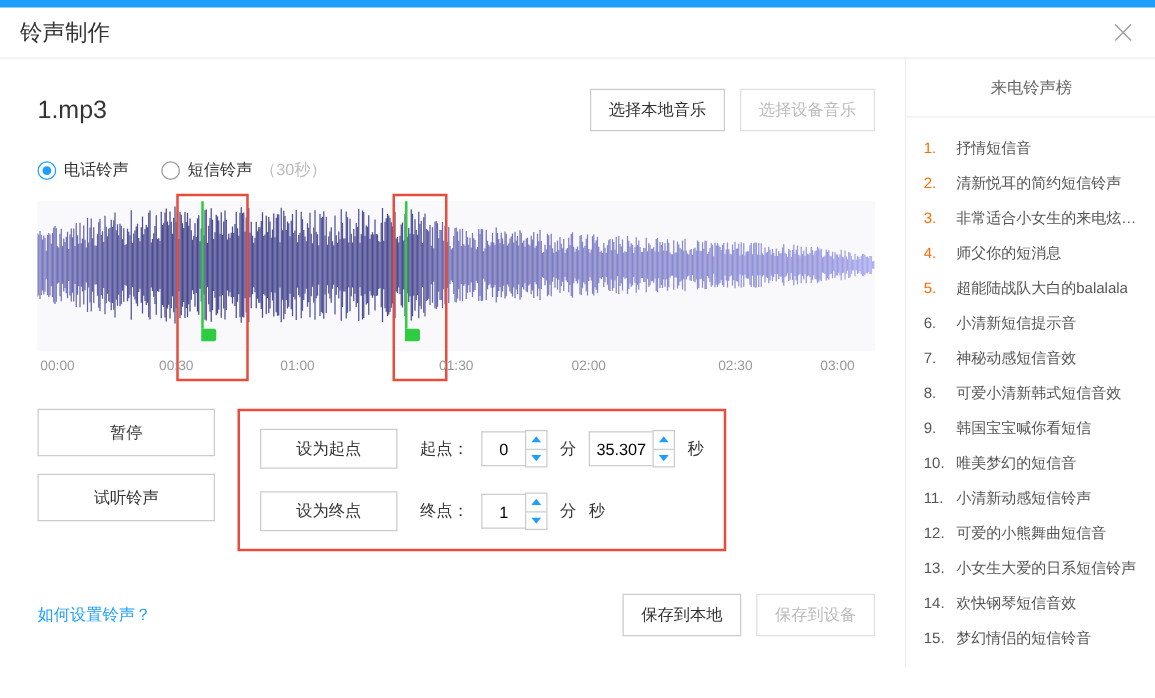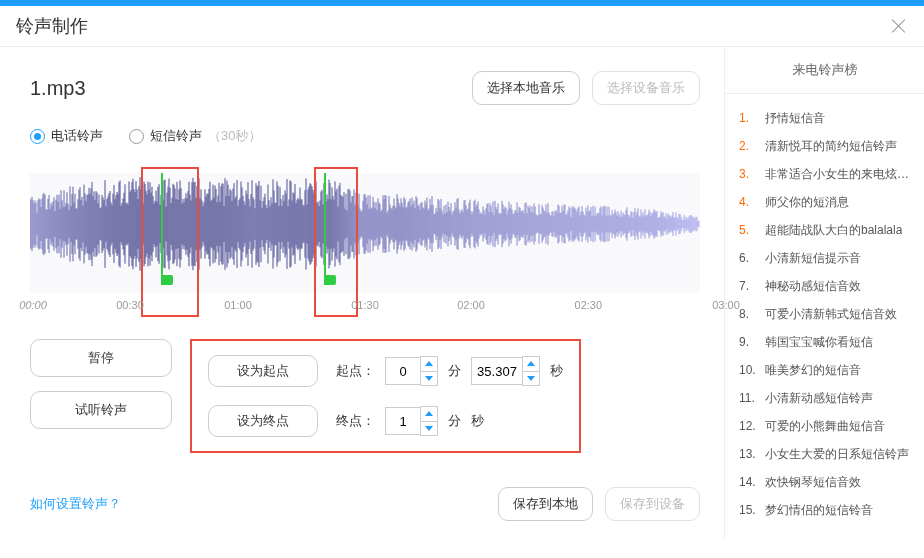--- a/index.html
+++ b/index.html
@@ -9,23 +9,23 @@
 .titlebar .title{font-size:18px;color:#333}
 .titlebar .close{width:18px;height:18px;position:relative;cursor:pointer}
 .titlebar .close:before,.titlebar .close:after{content:"";position:absolute;left:8px;top:0;width:1px;height:18px;background:#999}
 .titlebar .close:before{transform:rotate(45deg)}
 .titlebar .close:after{transform:rotate(-45deg)}
 .body{display:flex}
 .main{flex:1;padding:24px 24px 18px 30px;position:relative}
 .side{width:200px;border-left:1px solid #eee;padding:0}
 .filerow{display:flex;align-items:center;justify-content:space-between;margin-bottom:22px}
 .filename{font-size:20px}
-.btn{display:inline-flex;align-items:center;justify-content:center;height:32px;padding:0 14px;border:1px solid #ccc;background:#fff;border-radius:10px;cursor:pointer;font-size:13px;color:#333}
+.btn{display:inline-flex;align-items:center;justify-content:center;height:32px;padding:0 14px;border:1px solid #ccc;background:#fff;border-radius:0;cursor:pointer;font-size:13px;color:#333}
 .btn.disabled{color:#bbb;border-color:#e0e0e0;cursor:default}
-.radios{display:flex;gap:26px;align-items:center;margin-bottom:28px}
+.radios{display:flex;gap:26px;align-items:center;margin-bottom:16px}
 .radio{display:flex;align-items:center;gap:6px;font-size:13px;cursor:pointer}
 .radio .dot{width:13px;height:13px;border:1px solid #999;border-radius:50%;display:flex;align-items:center;justify-content:center}
 .radio.selected .dot{border-color:#1e9fff}
 .radio.selected .dot:after{content:"";width:7px;height:7px;background:#1e9fff;border-radius:50%}
 .radio .sub{color:#bbb}
 .wave-wrap{position:relative;width:670px;height:120px;margin-bottom:6px}
 .wave{position:absolute;inset:0;background:#f9f9fb}
 .wave svg{display:block}
 .marker{position:absolute;top:0;width:2px;height:102px;background:#2ecc40}
 .marker .flag{position:absolute;bottom:-10px;left:0;width:12px;height:10px;background:#2ecc40;border-radius:0 2px 2px 0}
@@ -770,27 +770,27 @@
         <div class="marker" id="marker-start" style="left: 131.421px;">
             <div class="flag"></div>
           </div>
         <div class="marker" id="marker-end" style="left: 293.579px;">
             <div class="flag"></div>
           </div>
         <div class="redbox" id="redbox1" style="left: 111.421px; top: -6px; width: 54px; height: 146px;"></div>
         <div class="redbox" id="redbox2" style="left: 283.579px; top: -6px; width: 40px; height: 146px;"></div>
       </div>
       <div class="ticks" id="ticks">
-          <span style="left: 3px; font-style: italic;">00:00</span>
-          <span style="left: 100px;">00:30</span>
+          <span style="left: 16px;">00:00</span>
+          <span style="left: 111px;">00:30</span>
           <span style="left: 208px; text-align: right;">01:00</span>
           <span style="left: 335px;">01:30</span>
           <span style="left: 441px;">02:00</span>
           <span style="left: 558.333px;">02:30</span>
-          <span style="left: 696px;">03:00</span>
+          <span style="left: 640px;">03:00</span>
         </div>
 
       <div class="controls">
         <div class="leftbtns">
           <div class="btn">暂停</div>
           <div class="btn">试听铃声</div>
         </div>
         <div class="editor">
           <div class="rows">
             <div class="row">

